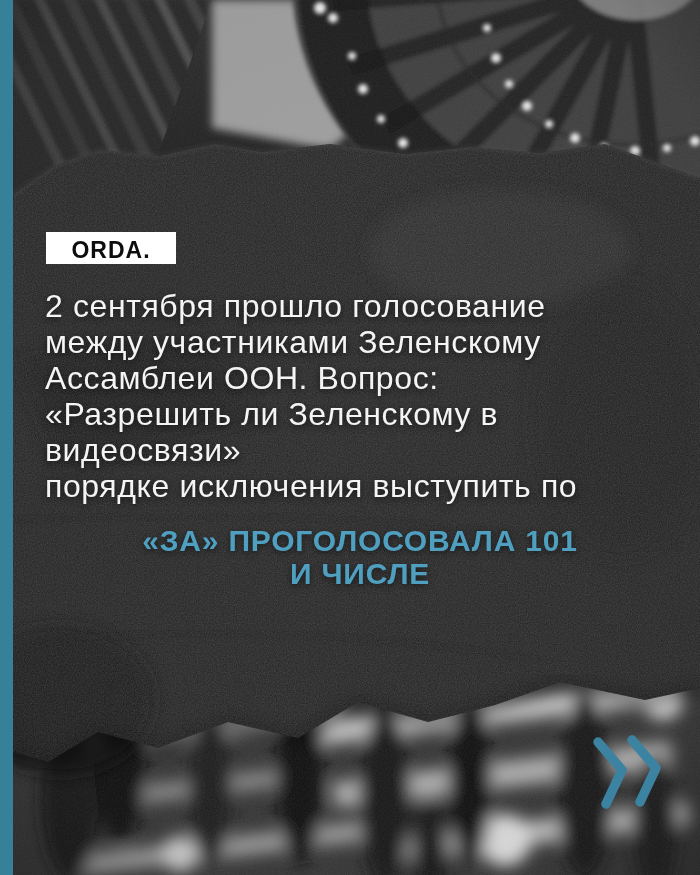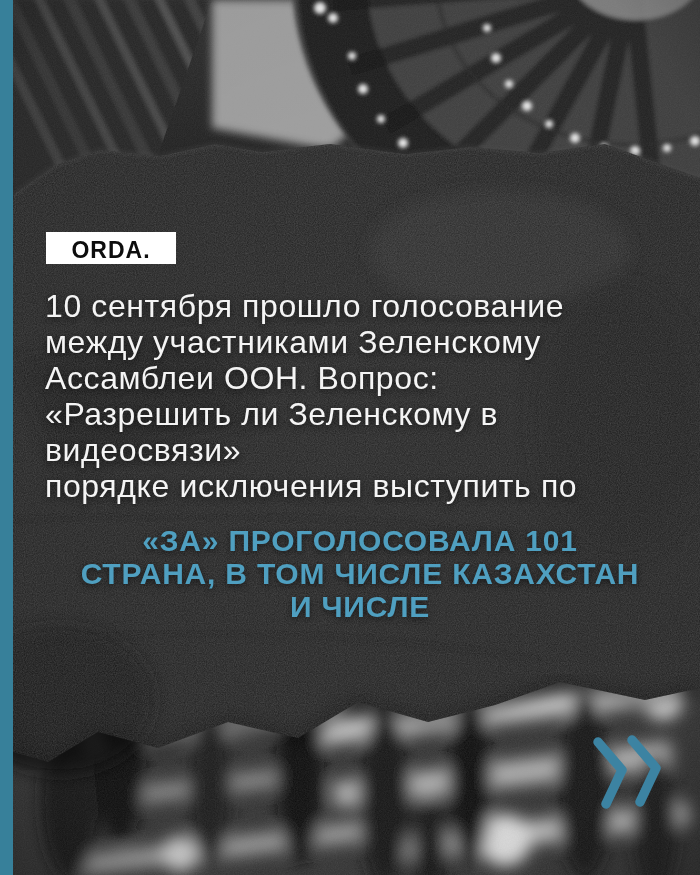--- a/index.html
+++ b/index.html
@@ -184,31 +184,30 @@
     <rect x="0" y="0" width="700" height="875" fill="url(#vg)"></rect>
   </svg>
 
   <div class="accent-strip"></div>
 
   <div class="logo-box">
     <span class="logo-text">ORDA.</span>
   </div>
 
   <div class="body-text">
-    <div>10 сентября прошло голосование</div>
+    <div>2 сентября прошло голосование</div>
     <div>между участниками Зеленскому</div>
     <div>Ассамблеи ООН. Вопрос:</div>
     <div>«Разрешить ли Зеленскому в</div>
     <div>видеосвязи»</div>
     <div>порядке исключения выступить по</div>
   </div>
 
   <div class="headline">
     <div>«ЗА» ПРОГОЛОСОВАЛА 101</div>
-    <div>СТРАНА, В ТОМ ЧИСЛЕ КАЗАХСТАН</div>
     <div>И ЧИСЛЕ</div>
   </div>
 
   <svg class="chevrons" viewBox="0 0 84 80">
     <polyline points="12,9 36,37 20,71"></polyline>
     <polyline points="46,7 70,35 54,69"></polyline>
   </svg>
 
 </div>
 

